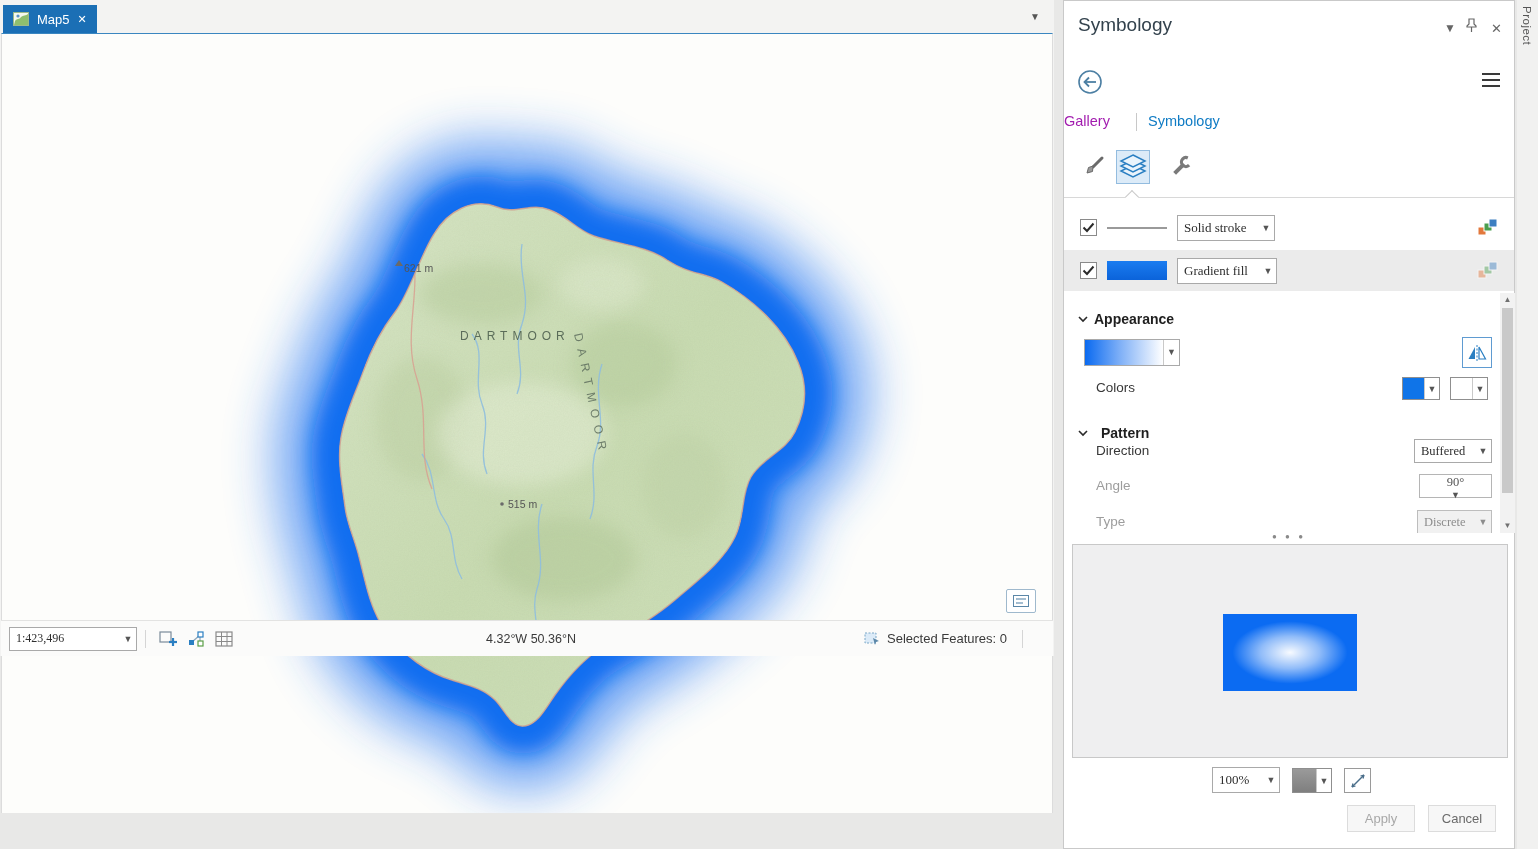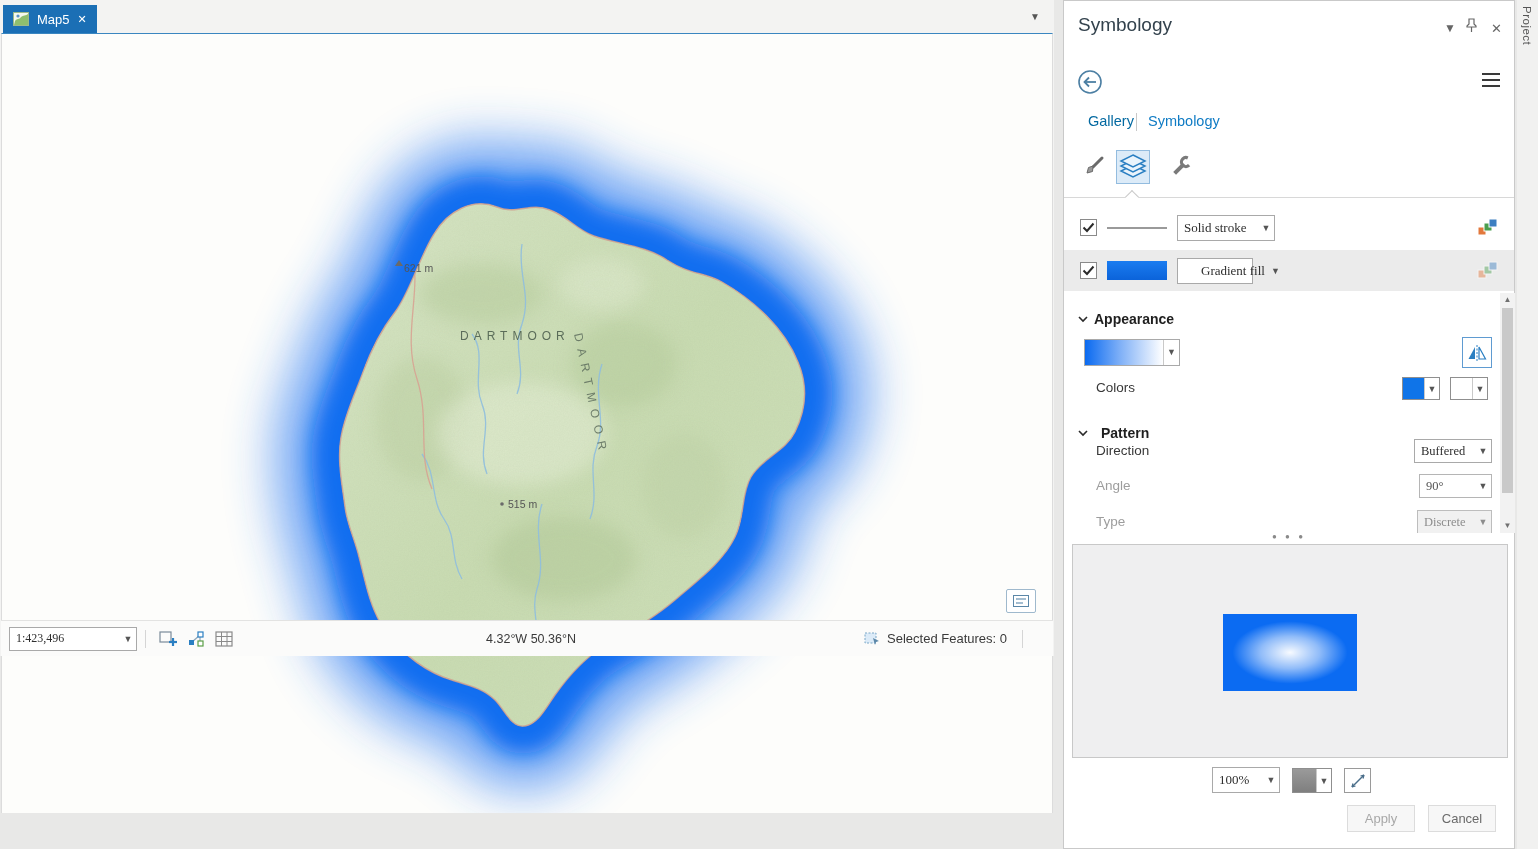--- a/index.html
+++ b/index.html
@@ -52,21 +52,21 @@
     position:absolute; left:1063px; top:0; width:452px; height:849px;
     background:#fff; border:1px solid #c9c9c9;
   }
   #panel-title { position:absolute; left:14px; top:13px; font-size:19px; color:#33424d; }
   .panel-hdr-icon { position:absolute; top:20px; color:#666; font-size:12px; }
   #back-button { position:absolute; left:12px; top:67px; width:28px; height:28px; }
   #panel-heading { position:absolute; left:60px; right:60px; top:72px; text-align:center; font-size:17.5px; color:#6b6b6b; white-space:nowrap; }
   #menu-button { position:absolute; right:14px; top:72px; width:18px; height:14px; display:flex; flex-direction:column; justify-content:space-between; }
   #menu-button div { height:2px; background:#3a3a3a; }
 
-  #tab-gallery { position:absolute; left:24px; top:112px; font-size:14.5px; color:#0369a1; }
+  #tab-gallery { position:absolute; left:0; top:112px; font-size:14.5px; color:#a21caf; }
   #tab-sep { position:absolute; left:72px; top:112px; height:18px; width:1px; background:#c8c8c8; }
   #tab-properties { position:absolute; left:84px; top:112px; font-size:14.5px; color:#0f7bc4; }
 
   .mode-icon { position:absolute; top:149px; width:34px; height:34px; display:flex; align-items:center; justify-content:center; }
   #layers-mode { left:52px; background:#dcebf8; border:1px solid #93bcdf; }
   #icon-row-line { position:absolute; left:0; right:0; top:196px; height:1px; background:#d8d8d8; }
   #icon-row-notch { position:absolute; left:63px; top:191px; width:10px; height:10px; background:#fff;
     border-left:1px solid #c9c9c9; border-top:1px solid #c9c9c9; transform:rotate(45deg); }
 
   .layer-row { position:absolute; left:0; right:0; height:41px; display:flex; align-items:center; }
@@ -330,21 +330,21 @@
     </div>
   </div>
 
   <div id="layer-row-1" class="layer-row">
     <div class="checkbox">
       <svg width="15" height="15" viewBox="0 0 15 15">
         <path d="M2.5 7.5 L6 11 L12.5 3.5" fill="none" stroke="#2b2b2b" stroke-width="2"></path>
       </svg>
     </div>
     <div class="layer-sample" style="height:19px;background:linear-gradient(180deg,#1a7cf0,#0b63da);"></div>
-    <div class="combo layer-combo" style="width:76px;padding-left:17px;">
+    <div class="combo layer-combo" style="width:100px;">
       <span class="val" style="font-size:13px;">Gradient fill</span>
       <span class="combo-arrow">▼</span>
     </div>
     <div class="row-right-icon" style="opacity:0.45;">
       <svg width="22" height="22" viewBox="0 0 22 22">
         <rect x="2" y="10" width="8" height="8" fill="#e2783c" stroke="#fff"></rect>
         <rect x="8" y="6" width="8" height="8" fill="#4a9e4f" stroke="#fff"></rect>
         <rect x="13" y="2" width="8" height="8" fill="#3d7fc1" stroke="#fff"></rect>
       </svg>
     </div>
@@ -387,21 +387,21 @@
       <span>Pattern</span>
     </div>
 
     <span class="lbl" style="left:32px;top:150px;">Direction</span>
     <div class="combo field-combo" style="left:350px;top:146px;width:78px;">
       <span class="val">Buffered</span>
       <span class="combo-arrow">▼</span>
     </div>
 
     <span class="lbl lbl-dis" style="left:32px;top:185px;">Angle</span>
-    <div class="combo field-combo" style="left:355px;top:181px;width:73px;border-color:#b5b5b5;">
+    <div class="combo field-combo" style="left:355px;top:181px;width:73px;border-color:#b5b5b5;flex-direction:column;">
       <span class="val" style="color:#555;">90°</span>
       <span class="combo-arrow">▼</span>
     </div>
 
     <span class="lbl lbl-dis" style="left:32px;top:221px;">Type</span>
     <div class="combo field-combo" style="left:353px;top:217px;width:75px;background:#f1f1f1;border-color:#bdbdbd;">
       <span class="val" style="color:#8d8d8d;">Discrete</span>
       <span class="combo-arrow" style="color:#8d8d8d;">▼</span>
     </div>
 

